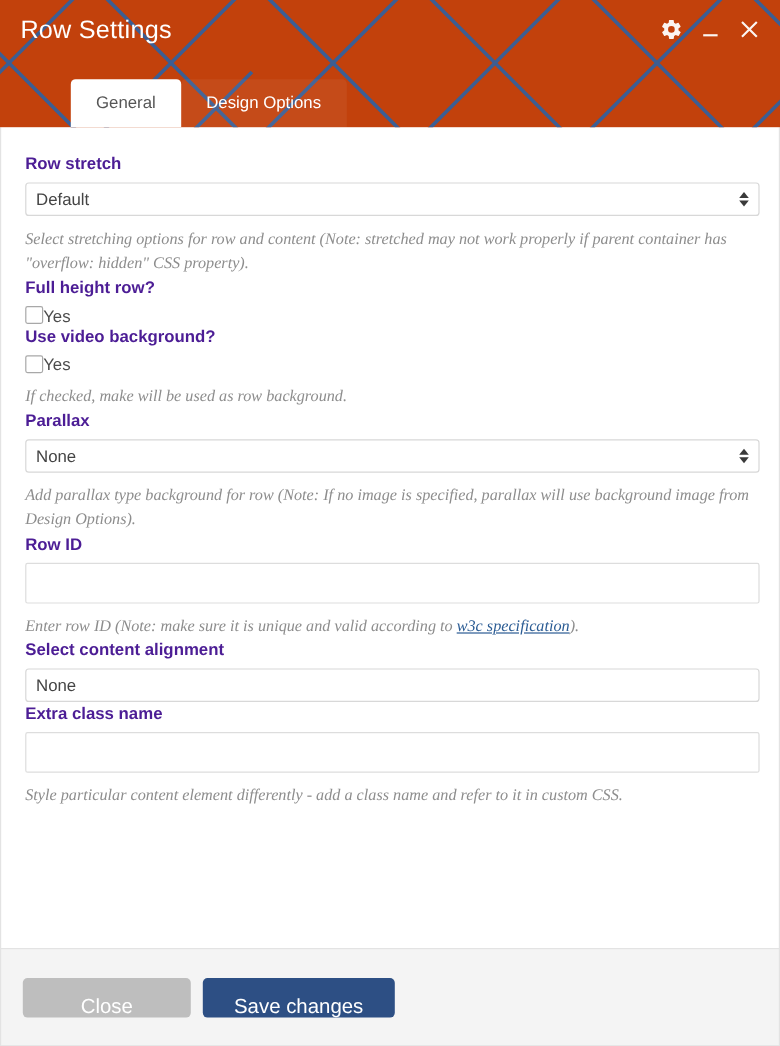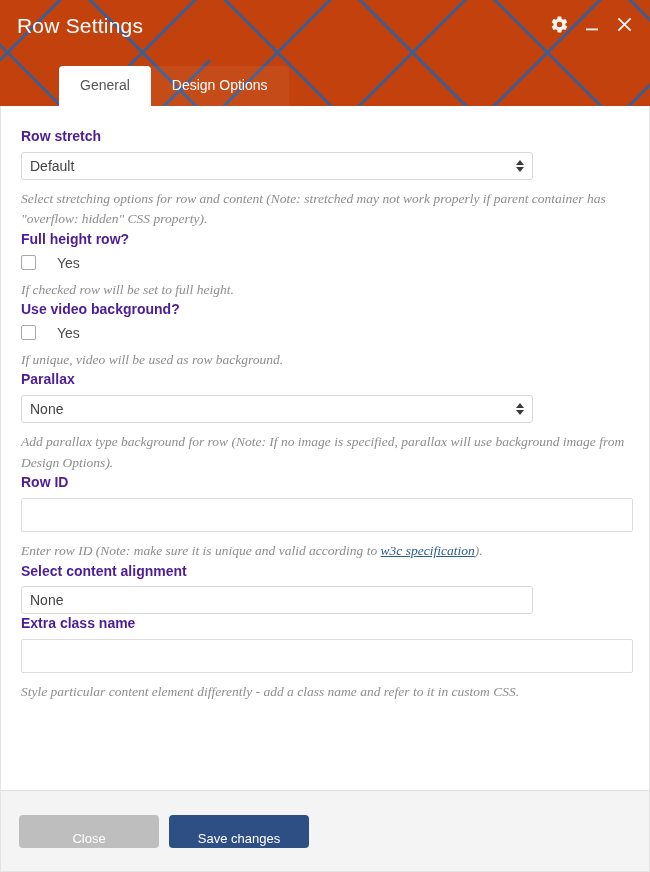--- a/index.html
+++ b/index.html
@@ -128,21 +128,21 @@
   .field-desc a {
     color: #2b5c94;
     text-decoration: underline;
     font-style: italic;
     text-align: right;
   }
 
   select.form-select {
     -webkit-appearance: none;
     appearance: none;
-    width: 512px;
+    width: 612px;
     height: 28px;
     box-sizing: border-box;
     border: 1px solid #d8d8d8;
     border-radius: 3px;
     background: #ffffff;
     padding: 0 26px 0 8px;
     font-family: "Liberation Sans", sans-serif;
     font-size: 14px;
     color: #444444;
     outline: none;
@@ -180,21 +180,21 @@
     padding: 0 9px;
     font-family: "Liberation Sans", sans-serif;
     font-size: 14px;
     color: #444444;
     outline: none;
   }
 
   .checkbox-row {
     display: flex;
     align-items: center;
-    gap: 21px;
+    gap: 0;
     margin-top: 2px;
   }
   .cbox {
     -webkit-appearance: none;
     appearance: none;
     width: 15px;
     height: 15px;
     box-sizing: border-box;
     border: 1px solid #a8a8a8;
     border-radius: 2px;
@@ -220,21 +220,21 @@
     border-bottom: 1px solid #e3e3e3;
     display: flex;
     align-items: center;
     padding-left: 18px;
     gap: 10px;
   }
   .btn {
     border: none;
     border-radius: 4px;
     font-family: "Liberation Sans", sans-serif;
-    font-size: 13px;
+    font-size: 17px;
     color: #ffffff;
     cursor: pointer;
     height: 33px;
     line-height: 48px;
     padding: 0 26px;
   }
   .btn-close { background: #bebebe; min-width: 140px; }
   .btn-save { background: #2d4f84; min-width: 140px; }
 </style>
 </head>
@@ -293,30 +293,29 @@
       </div>
       <div class="field-desc">Select stretching options for row and content (Note: stretched may not work properly if parent container has "overflow: hidden" CSS property).</div>
     </div>
 
     <div class="field">
       <div class="field-label spaced">Full height row?</div>
       <div class="checkbox-row">
         <input type="checkbox" class="cbox" id="cb-full-height" style="">
         <label class="cbox-label" for="cb-full-height">Yes</label>
       </div>
-      <div class="field-desc">If checked row will be set to full height.</div>
     </div>
 
     <div class="field">
       <div class="field-label spaced">Use video background?</div>
       <div class="checkbox-row">
         <input type="checkbox" class="cbox" id="cb-video-bg" style="">
         <label class="cbox-label" for="cb-video-bg">Yes</label>
       </div>
-      <div class="field-desc">If unique, video will be used as row background.</div>
+      <div class="field-desc">If checked, make will be used as row background.</div>
     </div>
 
     <div class="field">
       <div class="field-label spaced">Parallax</div>
       <div class="select-wrap">
         <select class="form-select">
           <option>None</option>
         </select>
         <span class="select-arrows">
             <i class="up"></i>

